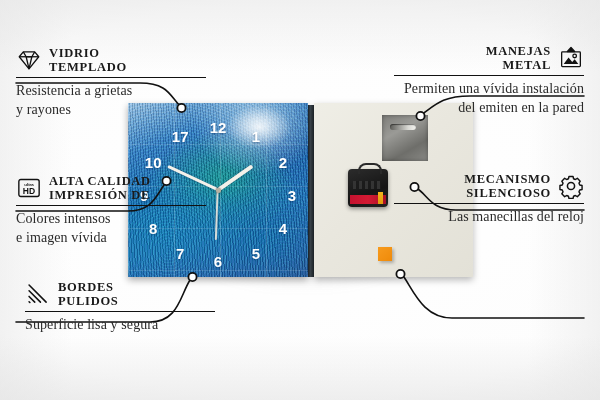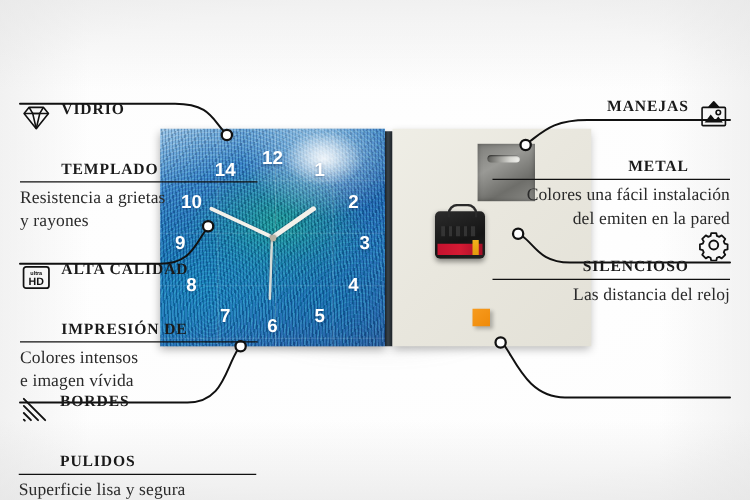--- a/index.html
+++ b/index.html
@@ -140,21 +140,20 @@
   .callout{position:absolute;width:190px;}
   .callout.left{text-align:left;}
   .callout.right{text-align:right;}
 
   .co-head{display:flex;align-items:center;gap:7px;}
   .callout.right .co-head{flex-direction:row-reverse;}
   .co-title{
     font-family:"Liberation Serif", serif;font-weight:700;
     font-size:12.5px;letter-spacing:.7px;color:#1a1a1a;line-height:1.12;
     text-transform:uppercase;
-    margin-top:34px;
   }
   .co-rule{height:1.4px;background:#111;margin:3px 0 4px 0;width:100%;}
   .co-sub{
     font-family:"Liberation Serif", serif;font-size:14px;color:#2a2a2a;
     line-height:1.35;letter-spacing:.1px;
   }
   .ico{width:26px;height:26px;flex:0 0 26px;display:block;}
 
   
   #links{position:absolute;inset:0;pointer-events:none;}
@@ -177,21 +176,21 @@
         <span class="num" style="left:71%;top:19%">1</span>
         <span class="num" style="left:86%;top:34%">2</span>
         <span class="num" style="left:91%;top:53%">3</span>
         <span class="num" style="left:86%;top:72%">4</span>
         <span class="num" style="left:71%;top:86%">5</span>
         <span class="num" style="left:50%;top:91%">6</span>
         <span class="num" style="left:29%;top:86%">7</span>
         <span class="num" style="left:14%;top:72%">8</span>
         <span class="num" style="left:9%;top:53%">9</span>
         <span class="num" style="left:14%;top:34%">10</span>
-        <span class="num" style="left:29%;top:19%">14</span>
+        <span class="num" style="left:29%;top:19%">17</span>
       </div>
 
       <div class="hand minute" style="transform:rotate(-65deg)"></div>
       <div class="hand hour" style="transform:rotate(55deg)"></div>
       <div class="hand second" style="transform:rotate(182deg)"></div>
       <div class="cap"></div>
     </div>
 
     <div class="edge"></div>
 
@@ -258,21 +257,21 @@
       <div>
         <div class="co-title">ALTA CALIDAD</div>
         <div class="co-title">IMPRESIÓN DE</div>
       </div>
     </div>
     <div class="co-rule"></div>
     <div class="co-sub">Colores intensos</div>
     <div class="co-sub">e imagen vívida</div>
   </div>
 
-  <div class="callout left" style="left:15px;top:280px;">
+  <div class="callout left" style="left:25px;top:280px;">
     <div class="co-head">
       <svg class="ico" viewBox="0 0 32 32">
         <g stroke="#111" stroke-width="1.9" stroke-linecap="round">
           <path d="M5 5 L26 26"></path>
             <path d="M5 12 L19 26"></path>
             <path d="M5 19 L12 26"></path>
             <path d="M5 25.5 L6 26.5"></path>
         </g>
       </svg>
       <div>
@@ -294,34 +293,35 @@
           <path d="M7 23.5 L13 15.5 L17.5 21 L20.5 17.5 L25 23.5 Z" fill="#111" stroke="none"></path>
           <circle cx="20.5" cy="13.5" r="2.2"></circle>
         </g>
       </svg>
       <div>
         <div class="co-title">MANEJAS</div>
         <div class="co-title">METAL</div>
       </div>
     </div>
     <div class="co-rule"></div>
-    <div class="co-sub">Colores una fácil instalación</div>
+    <div class="co-sub">Permiten una vívida instalación</div>
     <div class="co-sub">del emiten en la pared</div>
   </div>
 
   <div class="callout right" style="left:394px;top:172px;">
     <div class="co-head">
       <svg class="ico" viewBox="0 0 32 32">
         <g fill="none" stroke="#111" stroke-width="1.9" stroke-linejoin="round">
           <path d="M13.3 4.5 h5.4 l.7 3.1 2.4 1 2.7-1.6 3.8 3.8 -1.6 2.7 1 2.4 3.1 .7 v5.4 l-3.1 .7 -1 2.4 1.6 2.7 -3.8 3.8 -2.7-1.6 -2.4 1 -.7 3.1 h-5.4 l-.7-3.1 -2.4-1 -2.7 1.6 -3.8-3.8 1.6-2.7 -1-2.4 -3.1-.7 v-5.4 l3.1-.7 1-2.4 -1.6-2.7 3.8-3.8 2.7 1.6 2.4-1 Z" transform="translate(0,-1.2) scale(0.92) translate(1.4,1.4)"></path>
           <circle cx="16" cy="16" r="4.4"></circle>
         </g>
       </svg>
       <div>
+        <div class="co-title">MECANISMO</div>
         <div class="co-title">SILENCIOSO</div>
       </div>
     </div>
     <div class="co-rule"></div>
-    <div class="co-sub">Las distancia del reloj</div>
+    <div class="co-sub">Las manecillas del reloj</div>
   </div>
 
 
 </div>
 
 </body></html>

